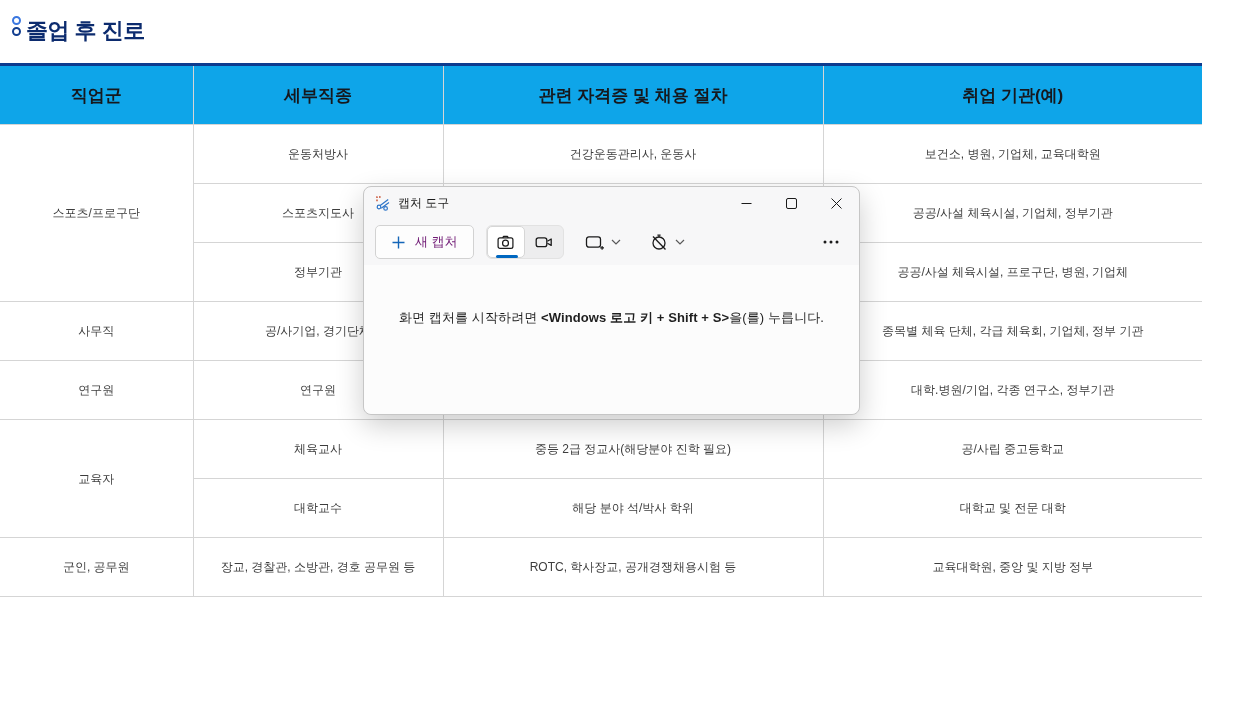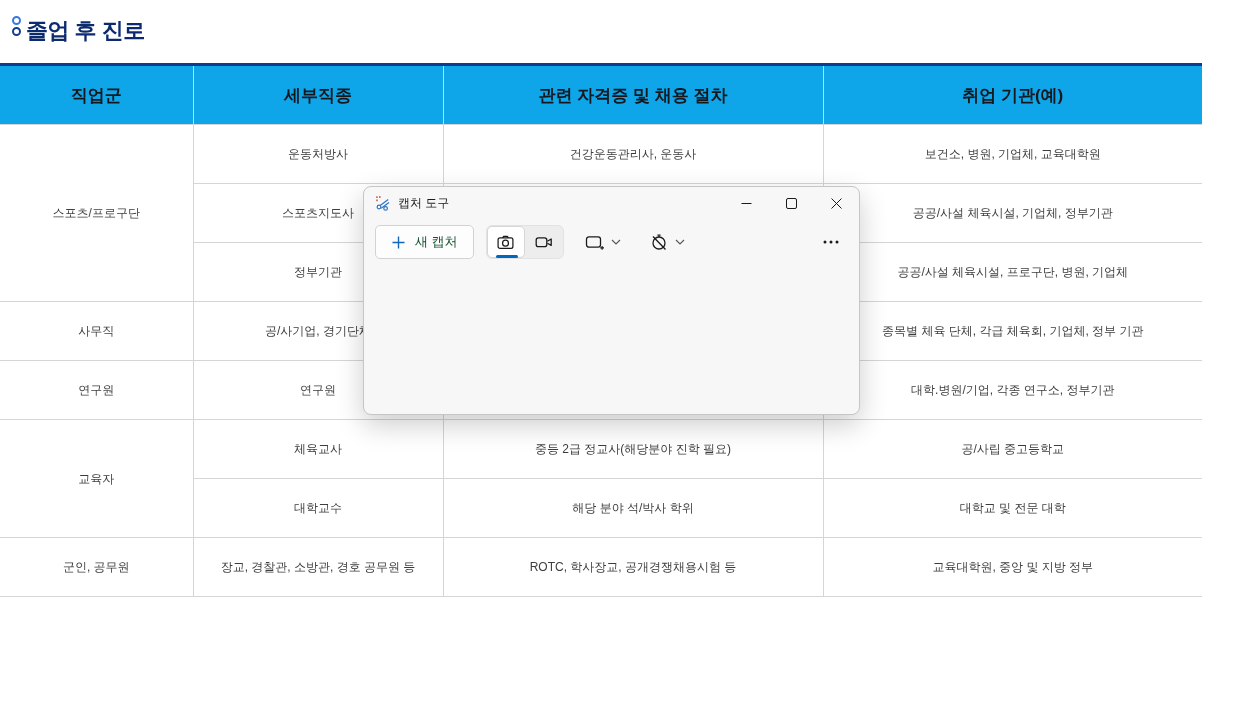--- a/index.html
+++ b/index.html
@@ -44,21 +44,21 @@
   .snip-titlebar{display:flex;align-items:center;height:32px;flex:0 0 auto;}
   .snip-appicon{margin:0 7px 0 11px;display:flex;}
   .snip-title{font-size:12px;color:#1b1b1b;}
   .snip-wincontrols{margin-left:auto;display:flex;height:100%;}
   .win-btn{width:45px;height:100%;display:flex;align-items:center;justify-content:center;
     background:transparent;border:none;padding:0;cursor:default;}
   .snip-toolbar{display:flex;align-items:center;height:46px;padding:0 11px;flex:0 0 auto;}
   .btn-newcap{
     display:flex;align-items:center;gap:9px;height:34px;padding:0 15px;
     background:#fdfdfd;border:1px solid #d2d2d2;border-radius:5px;
-    font-size:13px;color:#14532d;font-family:inherit;cursor:default;
+    font-size:13px;color:#701a75;font-family:inherit;cursor:default;
   }
   .segmented{
     position:relative;display:flex;align-items:center;height:34px;margin-left:12px;
     background:#ededee;border:1px solid #e2e2e2;border-radius:6px;box-sizing:border-box;
   }
   .segment{width:38px;height:32px;display:flex;align-items:center;justify-content:center;
     background:transparent;border:none;border-radius:5px;cursor:default;}
   .segment.selected{background:#ffffff;border:1px solid #d6d6d6;box-sizing:border-box;}
   .seg-underline{position:absolute;left:9px;bottom:0px;width:22px;height:3px;
     border-radius:2px;background:#0067c0;}
@@ -229,13 +229,18 @@
 
     <button class="btn-more">
       <svg width="16" height="4" viewBox="0 0 16 4">
         <circle cx="2" cy="2" r="1.5" fill="#1b1b1b"></circle>
           <circle cx="8" cy="2" r="1.5" fill="#1b1b1b"></circle>
           <circle cx="14" cy="2" r="1.5" fill="#1b1b1b"></circle>
       </svg>
     </button>
   </div>
 
+  <div class="snip-body">
+    <div class="snip-msg">
+      <span>화면 캡처를 시작하려면 </span><b>&lt;Windows 로고 키 + Shift + S&gt;</b><span>을(를) 누릅니다.</span>
+    </div>
+  </div>
 </div>
 
 </body></html>

